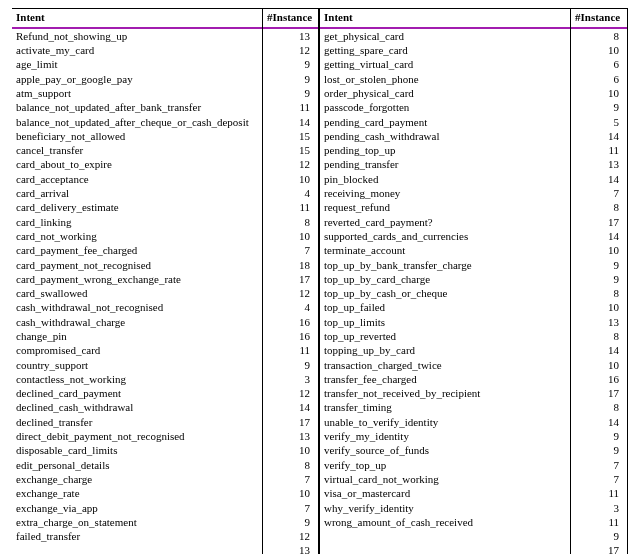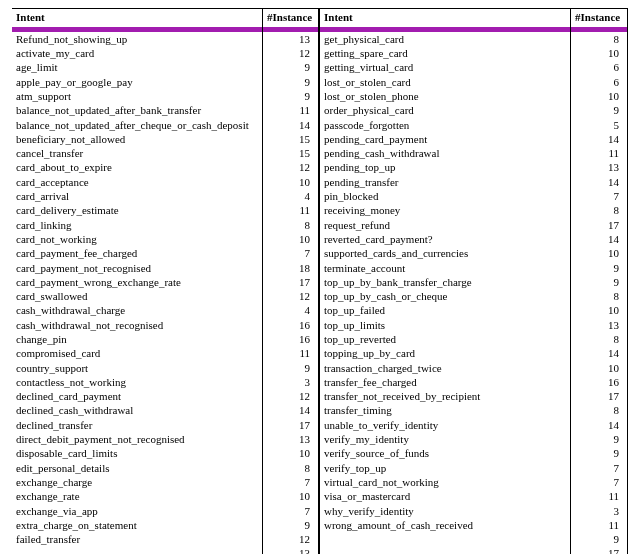--- a/index.html
+++ b/index.html
@@ -28,21 +28,21 @@
     .intent-col {
       flex: 1;
       padding: 0;
     }
     .num-col {
       width: 58px;
       border-left: 1px solid #000;
       text-align: right;
     }
     .head-row {
-      border-bottom: 5px solid #a21caf;
+      border-bottom: 2px solid #a21caf;
       font-weight: bold;
       padding: 2px 6px 2px 4px;
       line-height: 1.25;
       white-space: nowrap;
     }
     .row {
       padding: 0px 6px 0px 4px;
       line-height: 1.30;
       white-space: nowrap;
     }
@@ -69,22 +69,22 @@
           <div class="row">card_about_to_expire</div>
           <div class="row">card_acceptance</div>
           <div class="row">card_arrival</div>
           <div class="row">card_delivery_estimate</div>
           <div class="row">card_linking</div>
           <div class="row">card_not_working</div>
           <div class="row">card_payment_fee_charged</div>
           <div class="row">card_payment_not_recognised</div>
           <div class="row">card_payment_wrong_exchange_rate</div>
           <div class="row">card_swallowed</div>
+          <div class="row">cash_withdrawal_not_recognised</div>
           <div class="row">cash_withdrawal_charge</div>
-          <div class="row">cash_withdrawal_not_recognised</div>
           <div class="row">change_pin</div>
           <div class="row">compromised_card</div>
           <div class="row">country_support</div>
           <div class="row">contactless_not_working</div>
           <div class="row">declined_card_payment</div>
           <div class="row">declined_cash_withdrawal</div>
           <div class="row">declined_transfer</div>
           <div class="row">direct_debit_payment_not_recognised</div>
           <div class="row">disposable_card_limits</div>
           <div class="row">edit_personal_details</div>
@@ -138,35 +138,35 @@
         </div>
     </div>
   </div>
   <div class="half">
     <div class="intent-col">
       <div class="head-row">Intent</div>
       <div id="right-intents">
           <div class="row">get_physical_card</div>
           <div class="row">getting_spare_card</div>
           <div class="row">getting_virtual_card</div>
-          <div class="row">lost_or_stolen_card</div>
           <div class="row">lost_or_stolen_phone</div>
           <div class="row">order_physical_card</div>
           <div class="row">passcode_forgotten</div>
           <div class="row">pending_card_payment</div>
           <div class="row">pending_cash_withdrawal</div>
           <div class="row">pending_top_up</div>
           <div class="row">pending_transfer</div>
           <div class="row">pin_blocked</div>
           <div class="row">receiving_money</div>
           <div class="row">request_refund</div>
           <div class="row">reverted_card_payment?</div>
           <div class="row">supported_cards_and_currencies</div>
           <div class="row">terminate_account</div>
           <div class="row">top_up_by_bank_transfer_charge</div>
+          <div class="row">top_up_by_card_charge</div>
           <div class="row">top_up_by_cash_or_cheque</div>
           <div class="row">top_up_failed</div>
           <div class="row">top_up_limits</div>
           <div class="row">top_up_reverted</div>
           <div class="row">topping_up_by_card</div>
           <div class="row">transaction_charged_twice</div>
           <div class="row">transfer_fee_charged</div>
           <div class="row">transfer_not_received_by_recipient</div>
           <div class="row">transfer_timing</div>
           <div class="row">unable_to_verify_identity</div>

